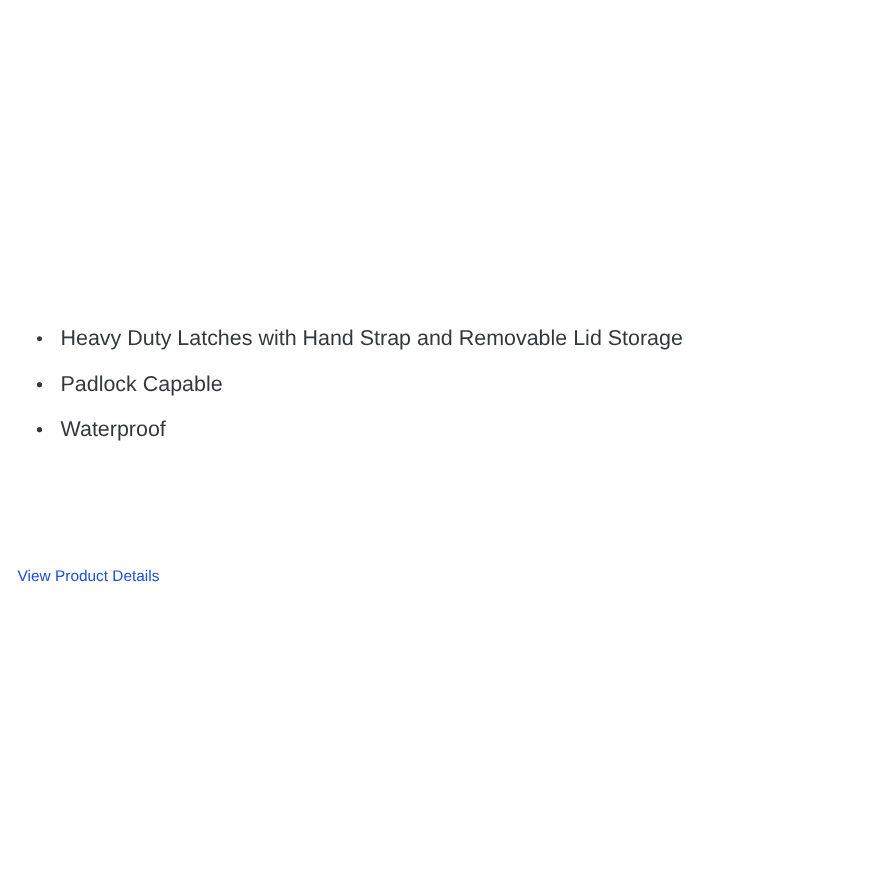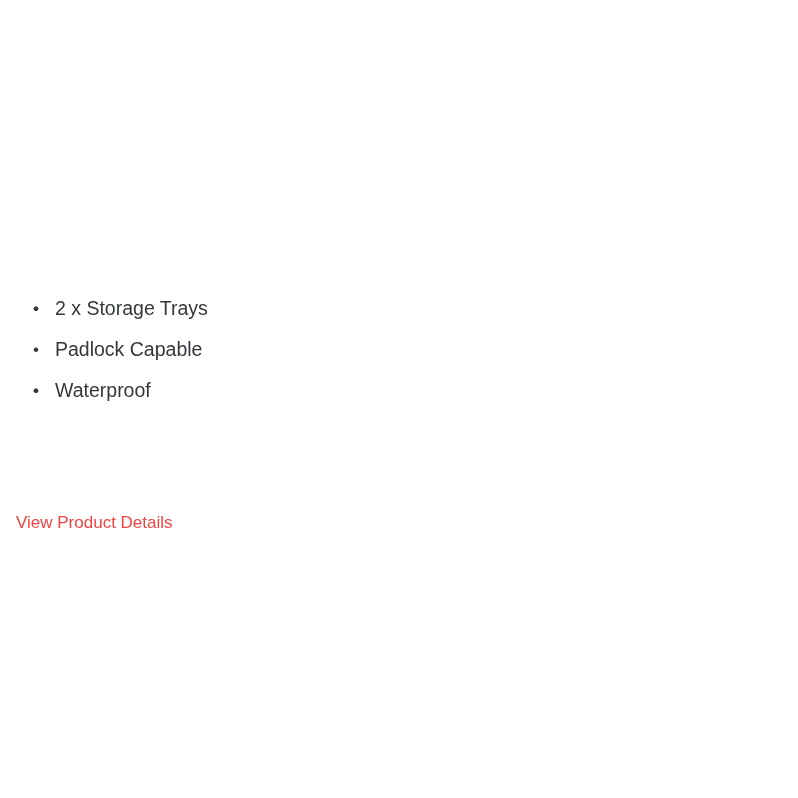--- a/index.html
+++ b/index.html
@@ -51,23 +51,23 @@
     top: 0;
     line-height: 41px;
     font-size: 17px;
     color: #33383c;
   }
 
   .details-link {
     position: absolute;
     left: 16px;
     top: 508px;
-    font-size: 17px;
+    font-size: 14px;
     line-height: 30px;
-    color: #ef4444;
+    color: #1d4ed8;
     text-decoration: none;
     white-space: nowrap;
     cursor: pointer;
   }
 
   
   .clip-mask {
     position: absolute;
     left: 0;
     top: 533px;
@@ -77,24 +77,24 @@
   }
 </style>
 </head>
 <body>
 
 <div class="product-panel">
 
   <ul class="feature-list">
     <li class="feature-item">
       <span class="bullet">•</span>
+      <span>Heavy Duty Latches with Hand Strap and Removable Lid Storage</span>
     </li>
     <li class="feature-item">
       <span class="bullet">•</span>
-      <span>2 x Storage Trays</span>
     </li>
     <li class="feature-item">
       <span class="bullet">•</span>
       <span>Padlock Capable</span>
     </li>
     <li class="feature-item">
       <span class="bullet">•</span>
     </li>
     <li class="feature-item">
       <span class="bullet">•</span>

